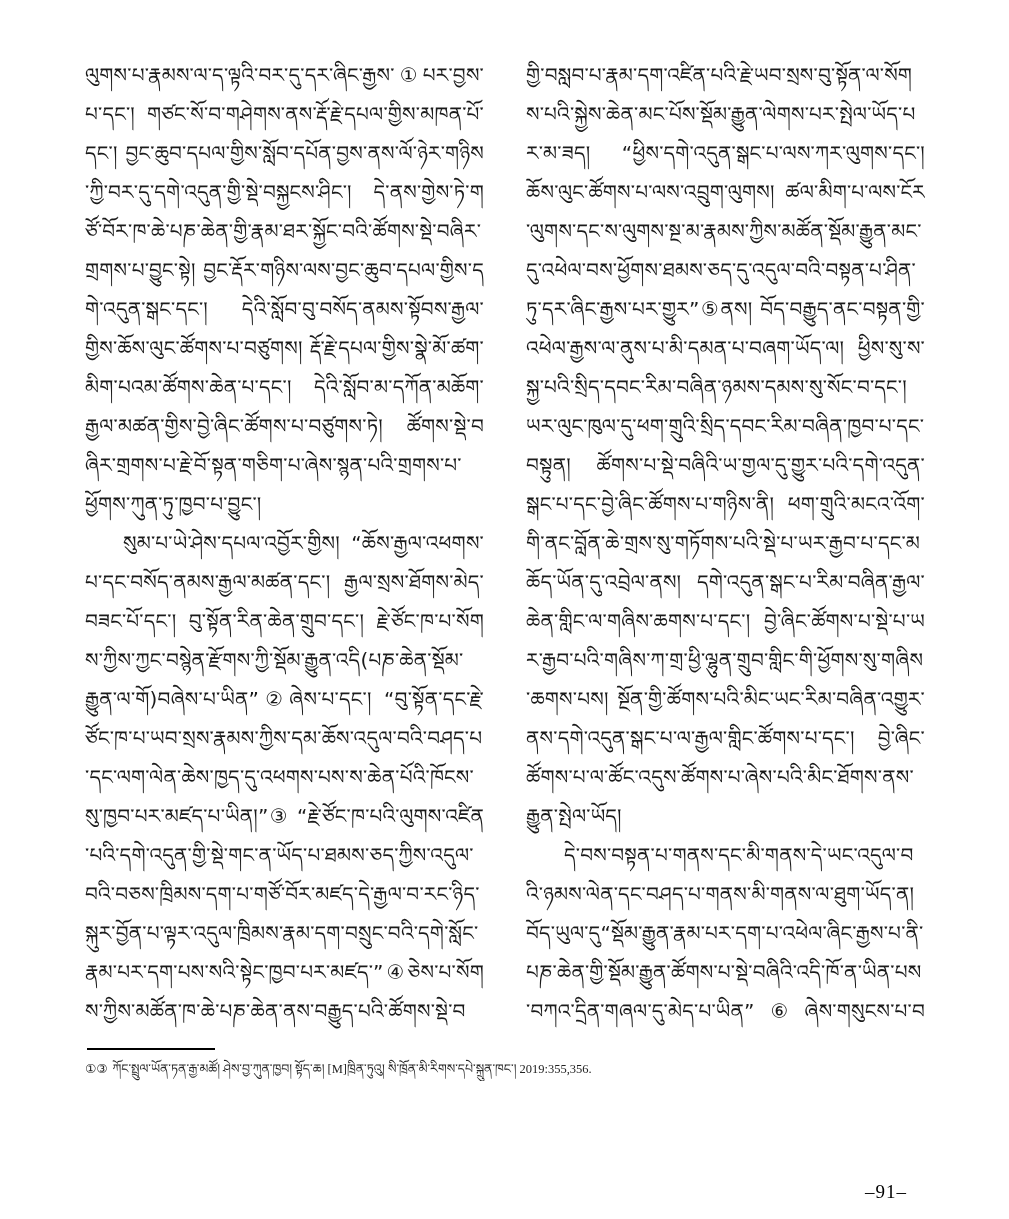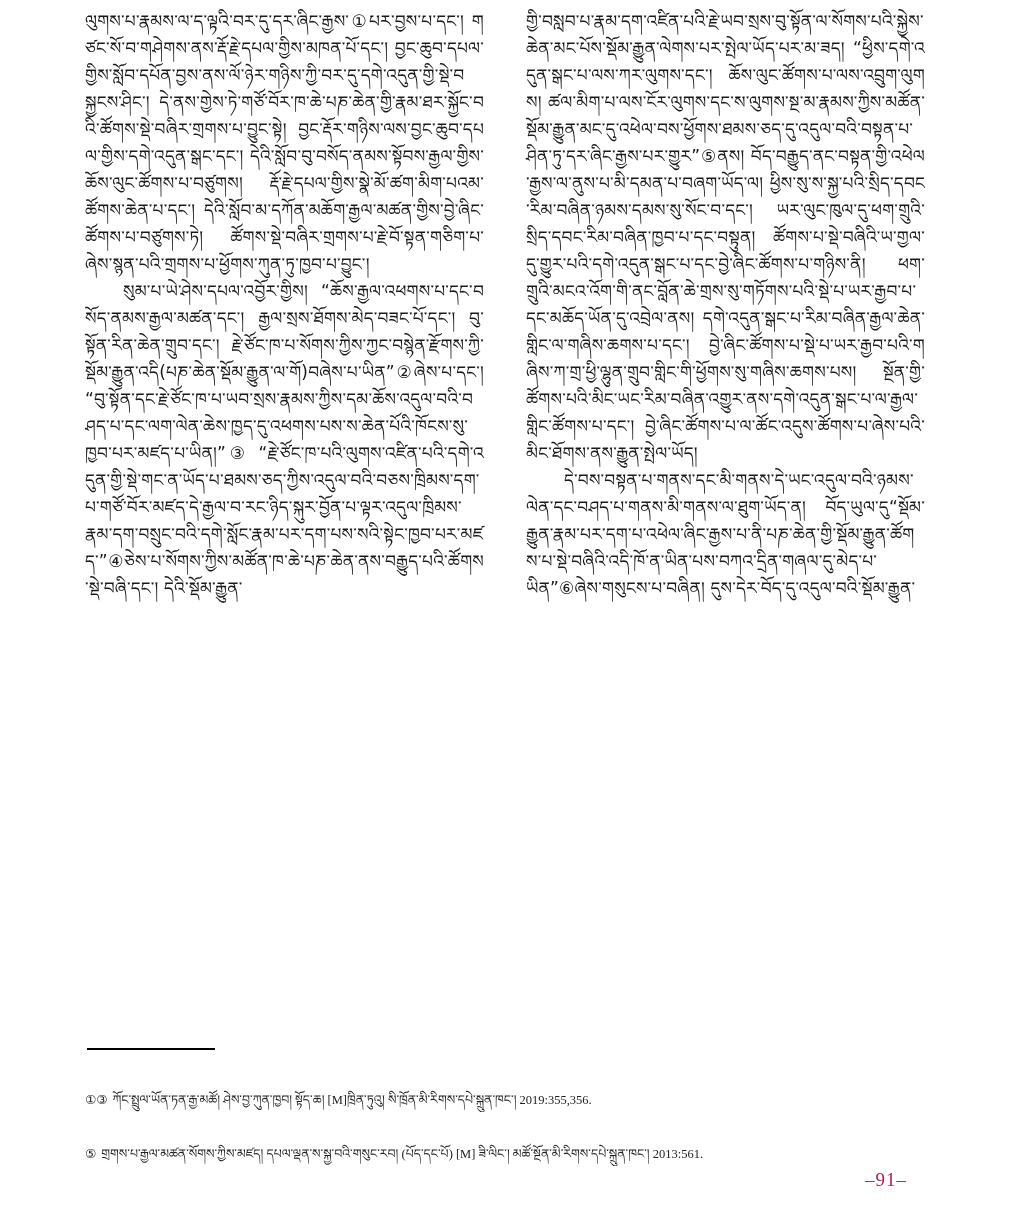--- a/index.html
+++ b/index.html
@@ -23,24 +23,25 @@
   }
   .columns {
     display: flex;
     gap: 42px;
     height: 1026px;
     overflow: hidden;
   }
   .col {
     flex: 1;
     min-width: 0;
-    font-size: 17px;
-    line-height: 27px;
+    font-size: 20px;
+    line-height: 39px;
     text-align: justify;
     letter-spacing: 0.2px;
+    margin-top: 48px;
   }
   .col p {
     margin: 0;
     word-break: break-all;
   }
   .col p.indent {
     text-indent: 38px;
   }
   .footnote-block {
     margin-top: 14px;
@@ -57,33 +58,32 @@
     color: #222222;
   }
   .footnote {
     white-space: nowrap;
     overflow: hidden;
   }
   .fn-marker {
     display: inline-block;
     margin-right: 5px;
     font-family: "DejaVu Sans", sans-serif;
-    margin-top: 31px;
   }
   .fn-text {
     font-family: Liberation Serif, serif;
   }
   .page-number {
     position: absolute;
     right: 102px;
-    bottom: 28px;
+    bottom: 16px;
     font-family: "Liberation Serif", serif;
     font-size: 19px;
     letter-spacing: 1px;
-    color: #be185d;
+    color: #000000;
   }
 </style>
 </head>
 <body>
 
 <div class="page">
 
   <div class="columns">
     <div class="col">
       <p>ལུགས་པ་རྣམས་ལ་ད་ལྟའི་བར་དུ་དར་ཞིང་རྒྱས་①པར་བྱས་པ་དང་། གཙང་སོ་བ་གཤེགས་ནས་རྡོ་རྗེ་དཔལ་གྱིས་མཁན་པོ་དང་། བྱང་ཆུབ་དཔལ་གྱིས་སློབ་དཔོན་བྱས་ནས་ལོ་ཉེར་གཉིས་ཀྱི་བར་དུ་དགེ་འདུན་གྱི་སྡེ་བསྐྱངས་ཤིང་། དེ་ནས་གྱེས་ཏེ་གཙོ་བོར་ཁ་ཆེ་པཎ་ཆེན་གྱི་རྣམ་ཐར་སྐྱོང་བའི་ཚོགས་སྡེ་བཞིར་གྲགས་པ་བྱུང་སྟེ། བྱང་རྡོར་གཉིས་ལས་བྱང་ཆུབ་དཔལ་གྱིས་དགེ་འདུན་སྒང་དང་། དེའི་སློབ་བུ་བསོད་ནམས་སྟོབས་རྒྱལ་གྱིས་ཆོས་ལུང་ཚོགས་པ་བཙུགས། རྡོ་རྗེ་དཔལ་གྱིས་སྣེ་མོ་ཚག་མིག་པའམ་ཚོགས་ཆེན་པ་དང་། དེའི་སློབ་མ་དཀོན་མཆོག་རྒྱལ་མཚན་གྱིས་བྱེ་ཞིང་ཚོགས་པ་བཙུགས་ཏེ། ཚོགས་སྡེ་བཞིར་གྲགས་པ་རྗེ་བོ་སྟན་གཅིག་པ་ཞེས་སྙན་པའི་གྲགས་པ་ཕྱོགས་ཀུན་ཏུ་ཁྱབ་པ་བྱུང་།</p>
@@ -94,21 +94,18 @@
       <p class="indent">དེ་བས་བསྟན་པ་གནས་དང་མི་གནས་དེ་ཡང་འདུལ་བའི་ཉམས་ལེན་དང་བཤད་པ་གནས་མི་གནས་ལ་ཐུག་ཡོད་ན། བོད་ཡུལ་དུ“སྡོམ་རྒྱུན་རྣམ་པར་དག་པ་འཕེལ་ཞིང་རྒྱས་པ་ནི་པཎ་ཆེན་གྱི་སྡོམ་རྒྱུན་ཚོགས་པ་སྡེ་བཞིའི་འདི་ཁོ་ན་ཡིན་པས་བཀའ་དྲིན་གཞལ་དུ་མེད་པ་ཡིན”⑥ཞེས་གསུངས་པ་བཞིན། དུས་དེར་བོད་དུ་འདུལ་བའི་སྡོམ་རྒྱུན་</p>
     </div>
   </div>
 
   <div class="footnote-block">
     <div class="fn-rule"></div>
     <div class="footnote-list">
       <div class="footnote">
         <span class="fn-marker">①③</span><span class="fn-text">ཀོང་སྤྲུལ་ཡོན་ཏན་རྒྱ་མཚོ། ཤེས་བྱ་ཀུན་ཁྱབ། སྟོད་ཆ། [M]ཁྲིན་ཏུའུ། སི་ཁྲོན་མི་རིགས་དཔེ་སྐྲུན་ཁང་། 2019:355,356.</span>
       </div>
-      <div class="footnote">
-        <span class="fn-marker">⑤</span><span class="fn-text">གྲགས་པ་རྒྱལ་མཚན་སོགས་ཀྱིས་མཛད། དཔལ་ལྡན་ས་སྐྱ་བའི་གསུང་རབ། (པོད་དང་པོ) [M] ཟི་ལིང་། མཚོ་སྔོན་མི་རིགས་དཔེ་སྐྲུན་ཁང་། 2013:561.</span>
-      </div>
     </div>
   </div>
 
   <div class="page-number">–91–</div>
 
 </div>
 
 </body></html>

